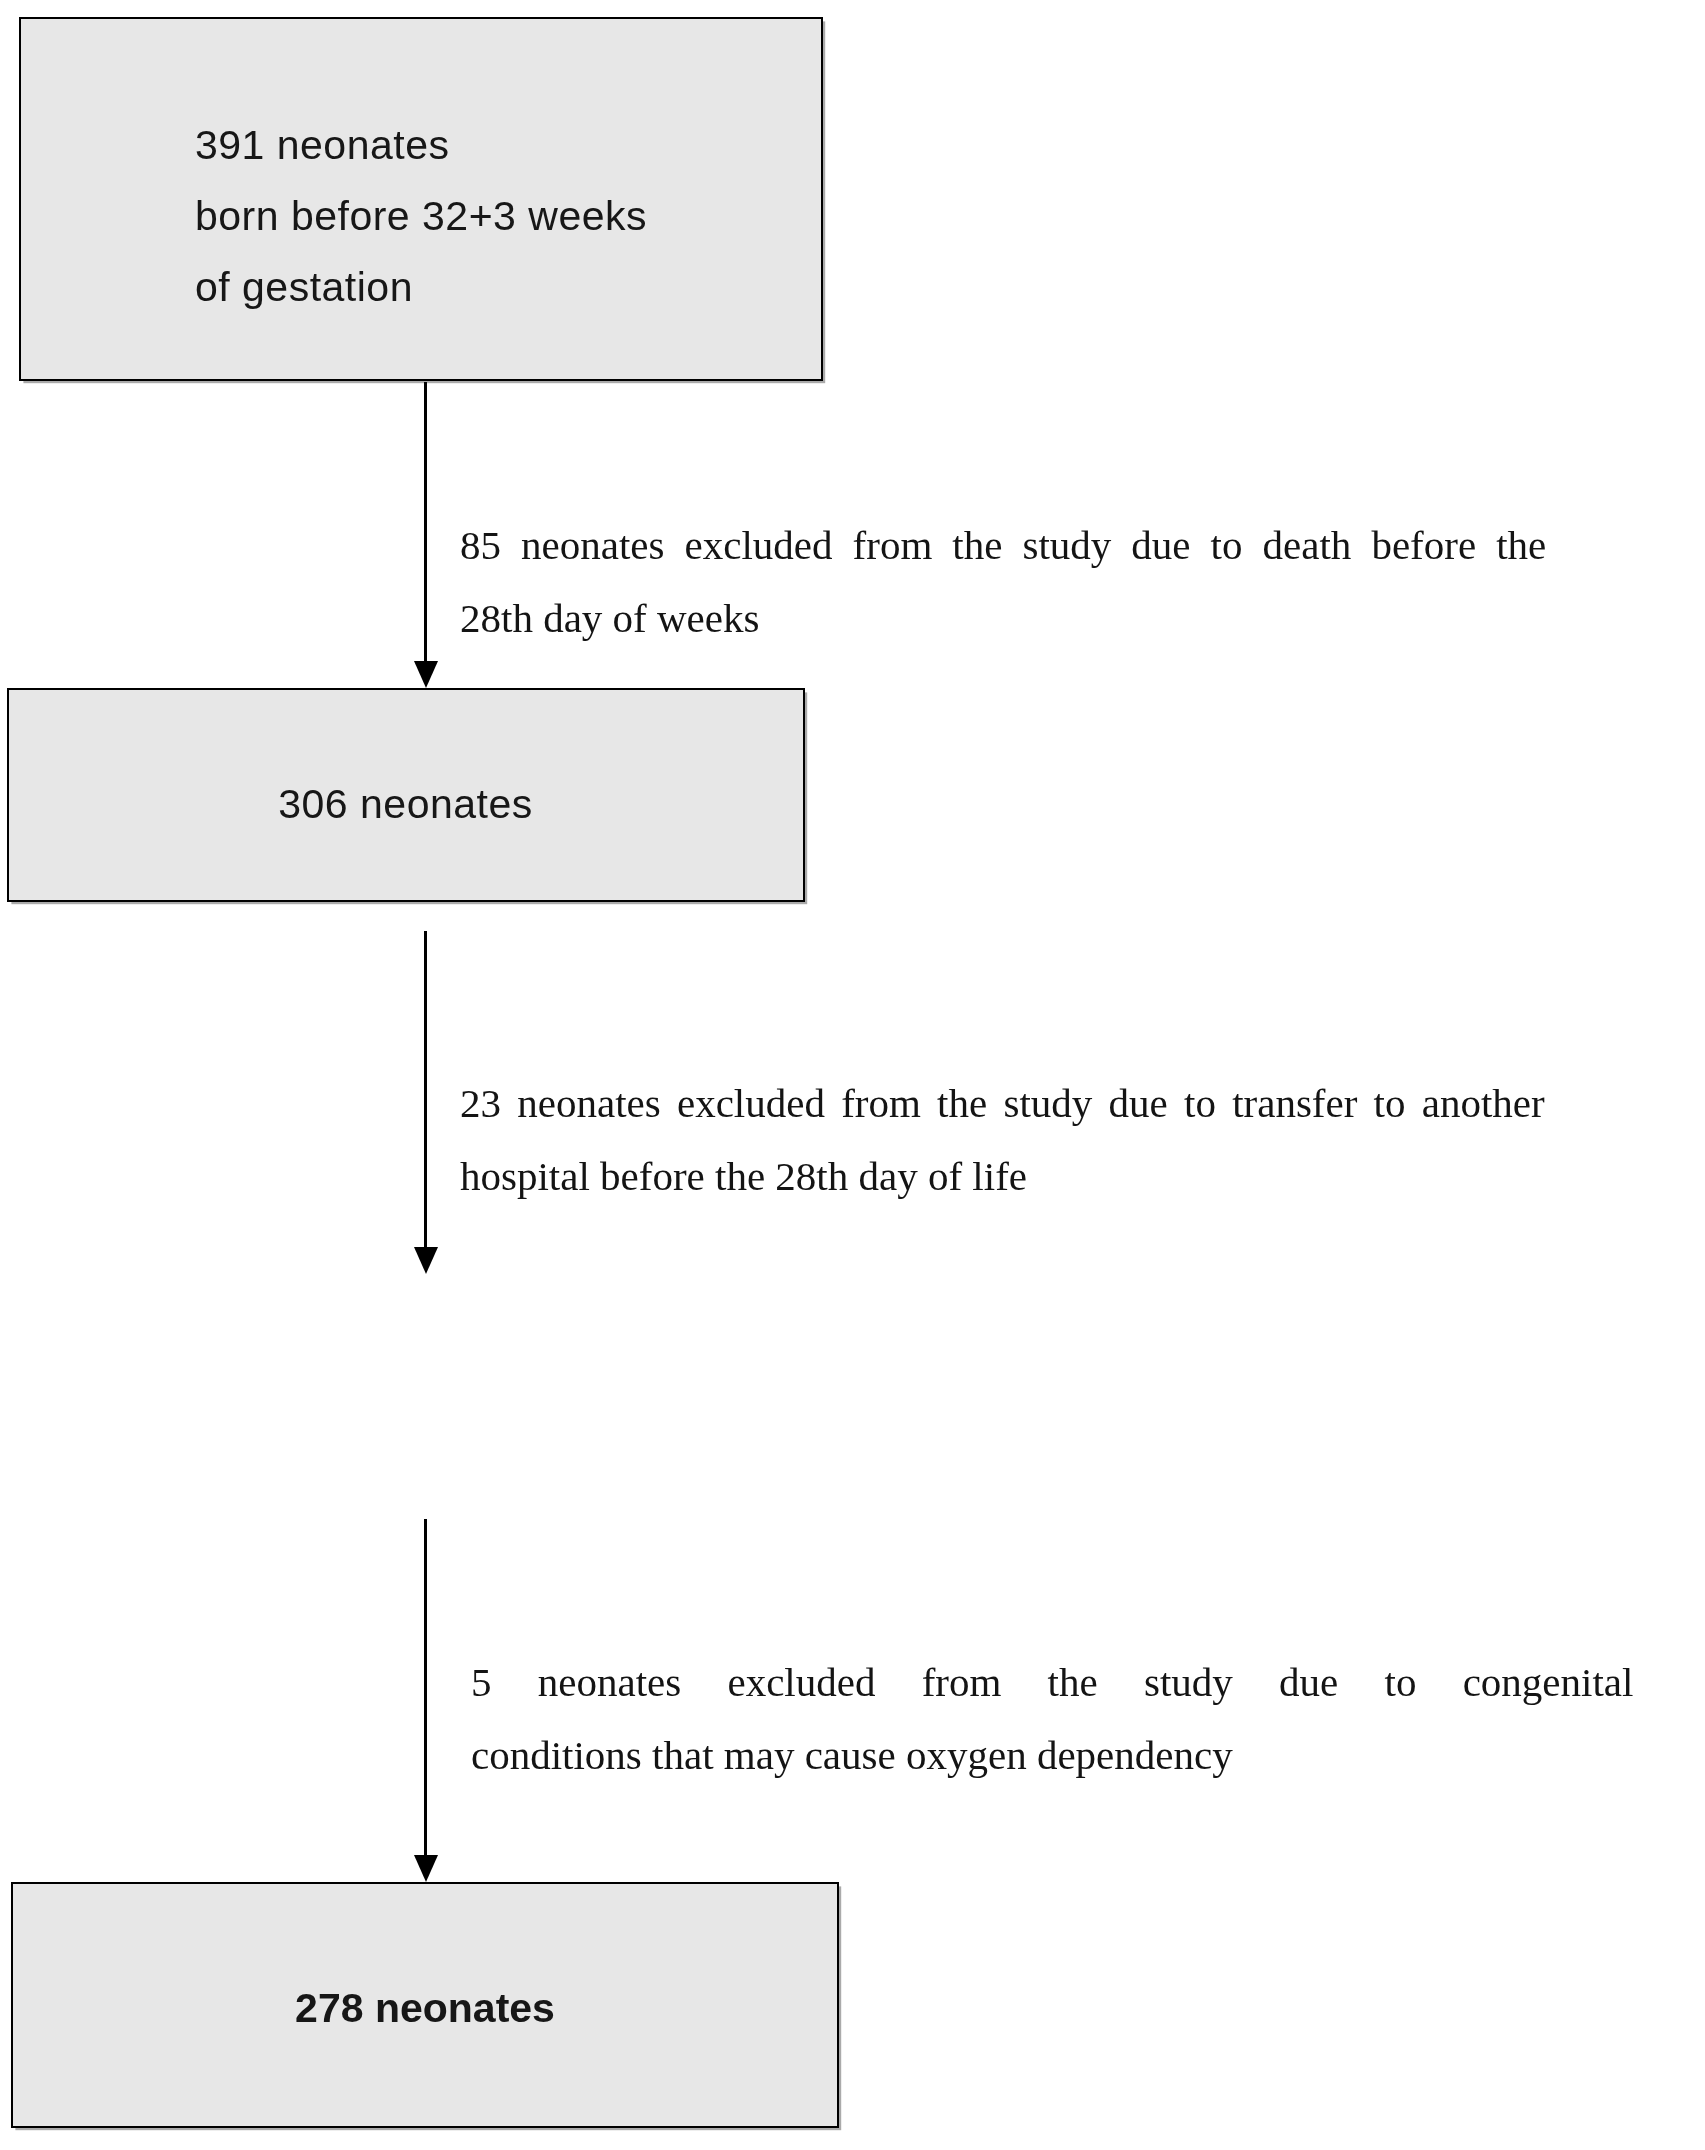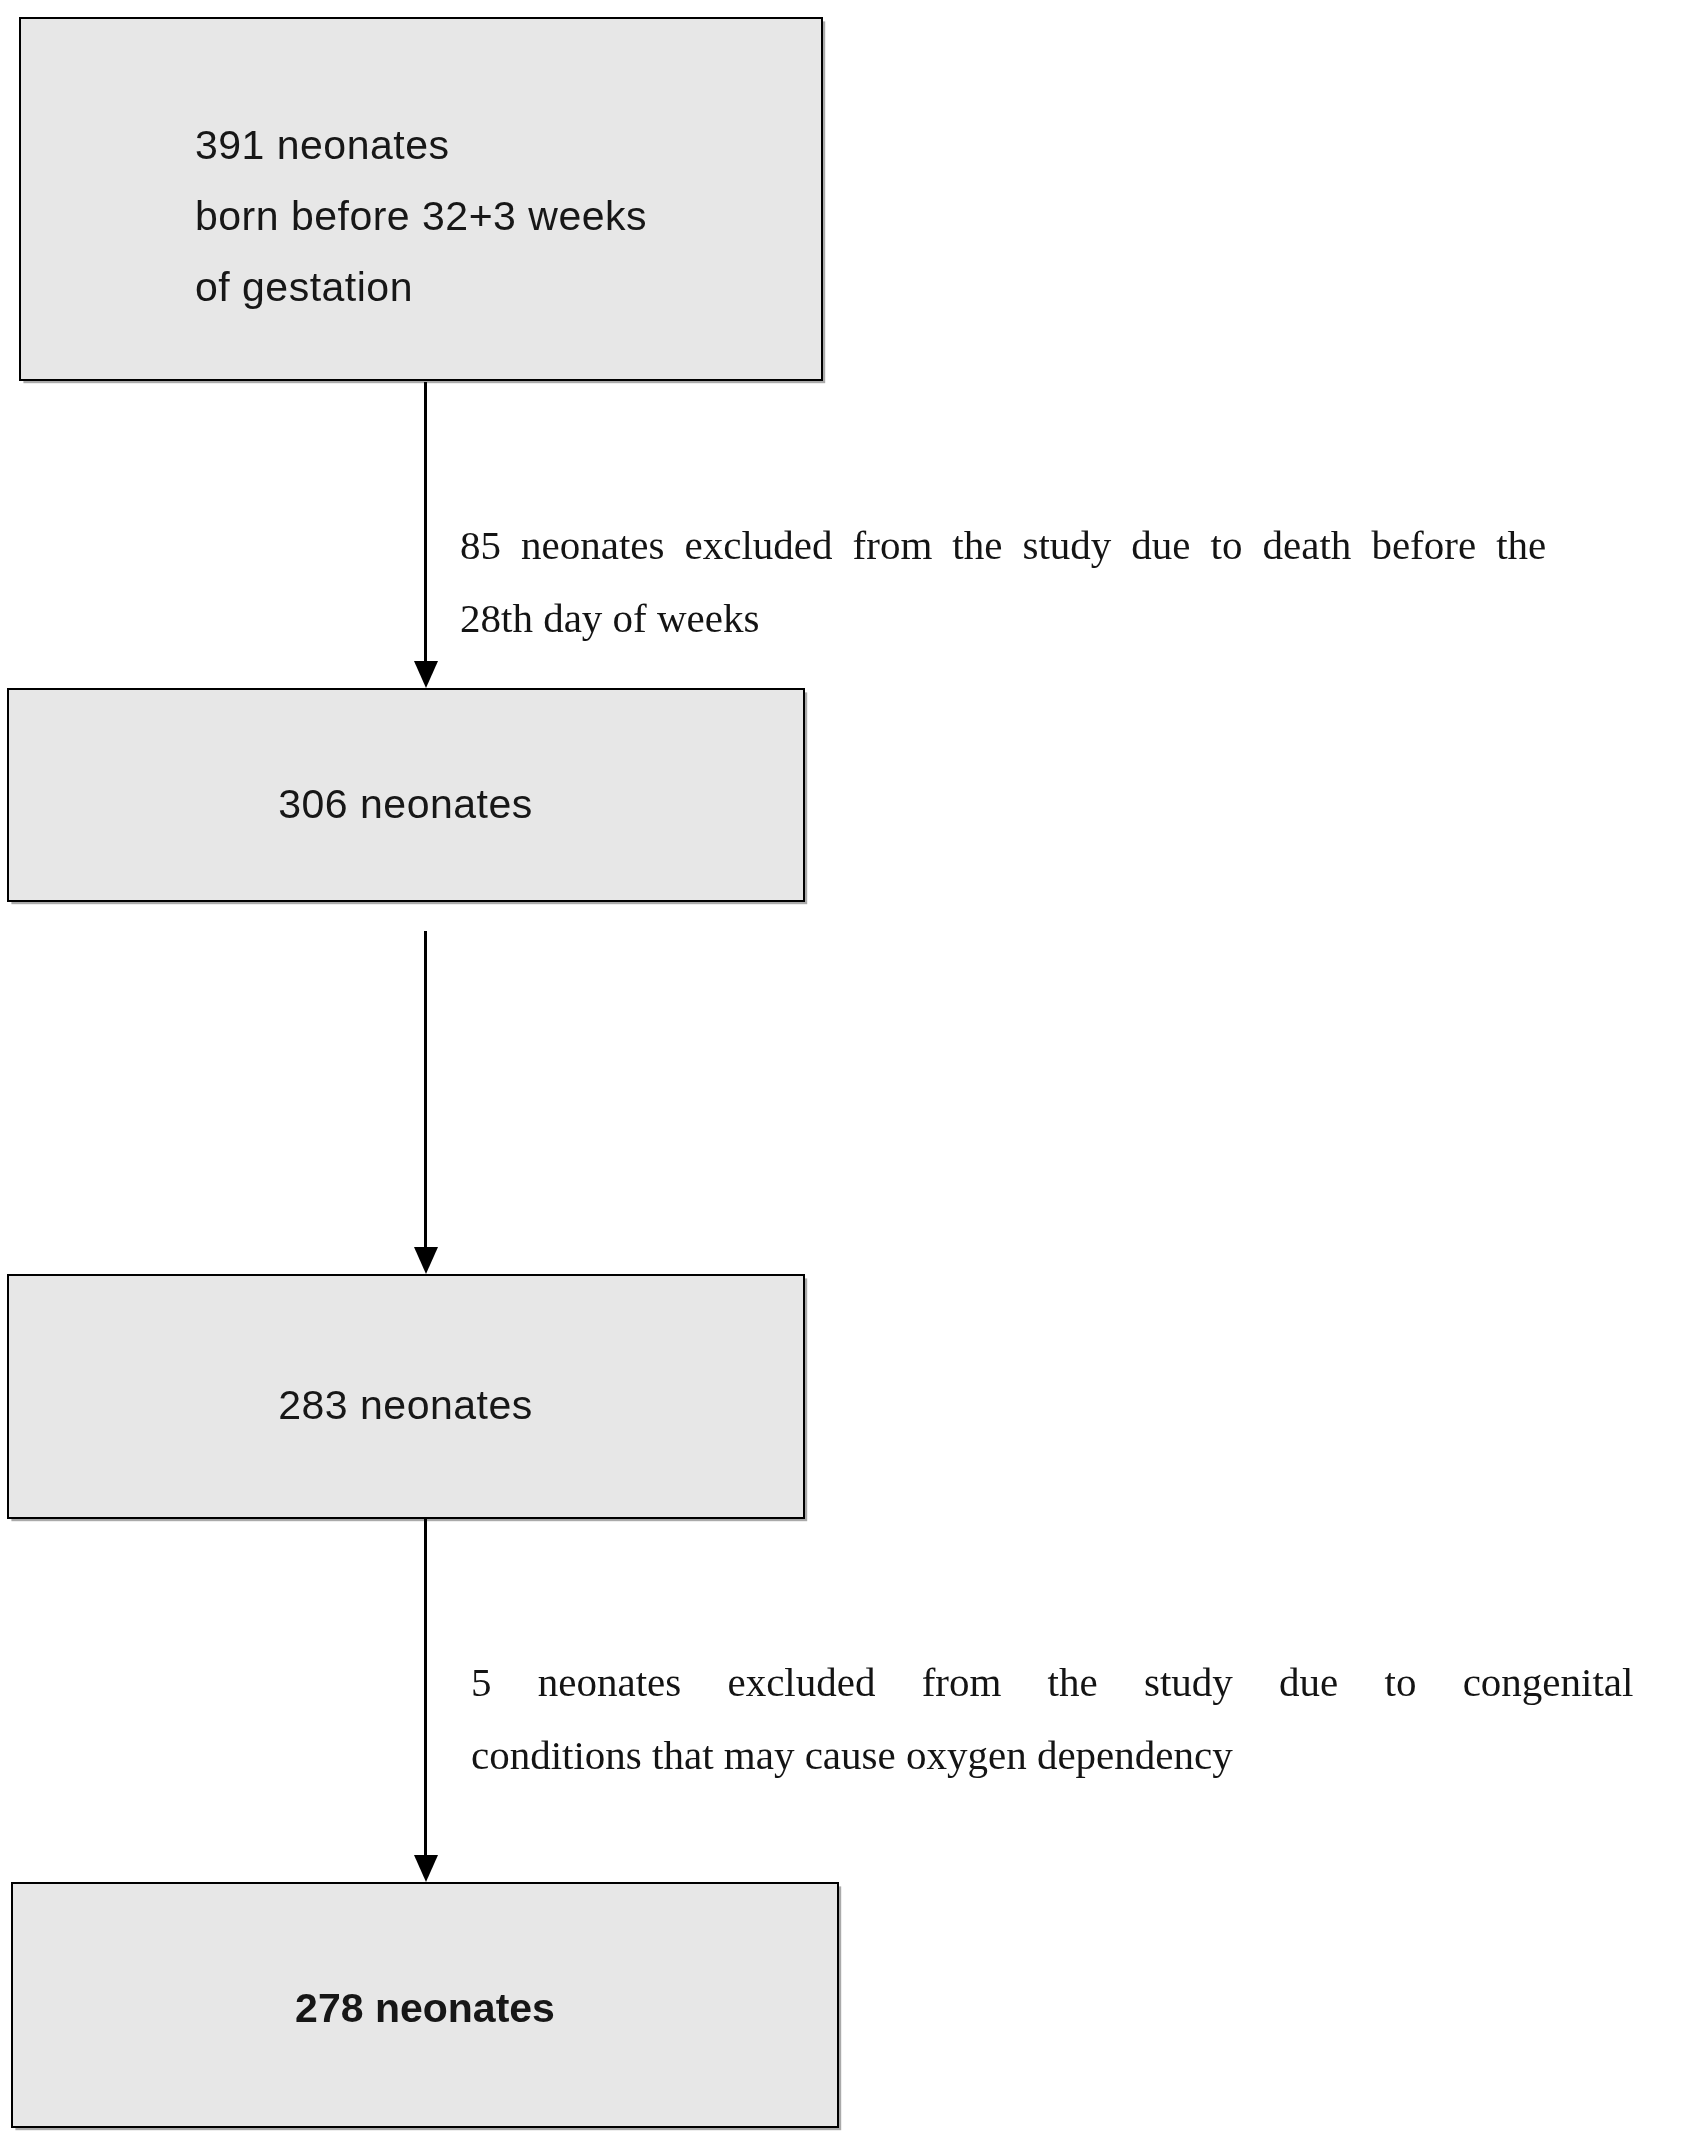--- a/index.html
+++ b/index.html
@@ -115,26 +115,25 @@
     <div class="box-label">
       <div>306 neonates</div>
     </div>
   </div>
 
   <div class="arrow arrow2">
     <div class="arrow-line"></div>
     <div class="arrow-head"></div>
   </div>
 
+  <div class="note note2">
+    <div class="note-line first">23 neonates excluded from the study due to transfer to another</div>
+    <div class="note-line">hospital before the 28th day of life</div>
+  </div>
 
-  <div class="box box3">
-    <div class="box-label">
-      <div>283 neonates</div>
-    </div>
-  </div>
 
   <div class="arrow arrow3">
     <div class="arrow-line"></div>
     <div class="arrow-head"></div>
   </div>
 
   <div class="note note3">
     <div class="note-line first">5 neonates excluded from the study due to congenital</div>
     <div class="note-line">conditions that may cause oxygen dependency</div>
   </div>

